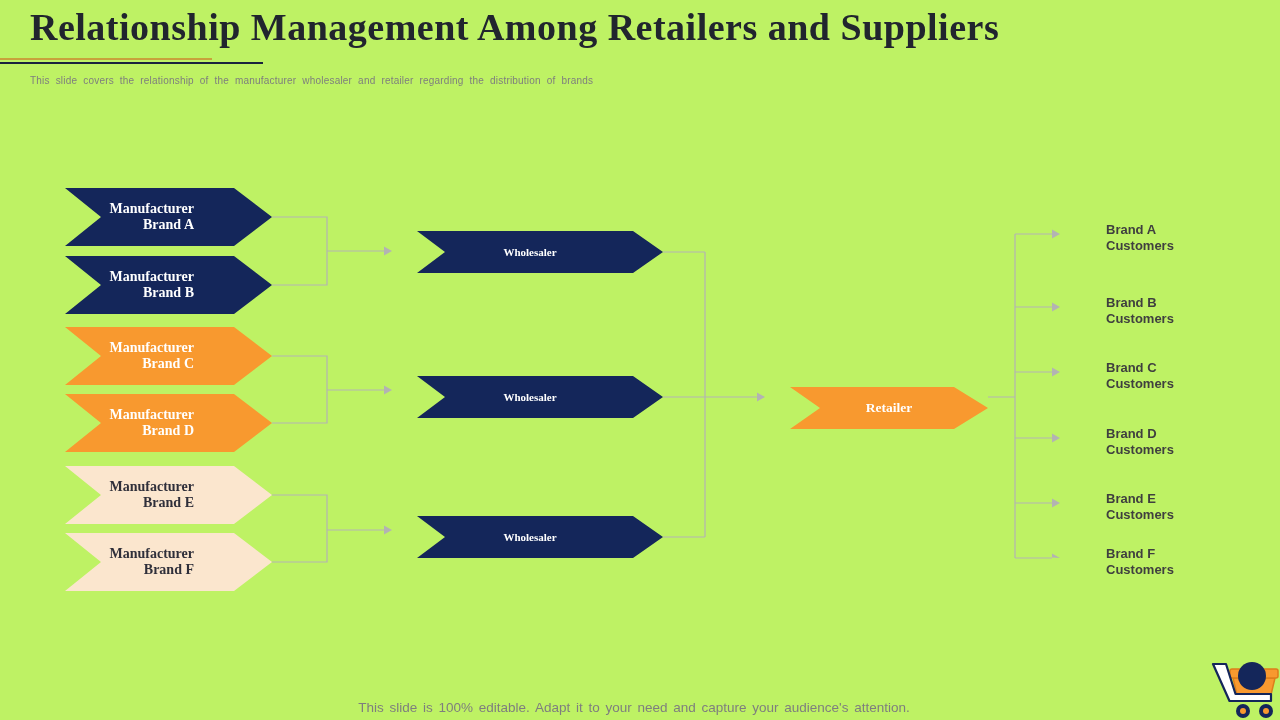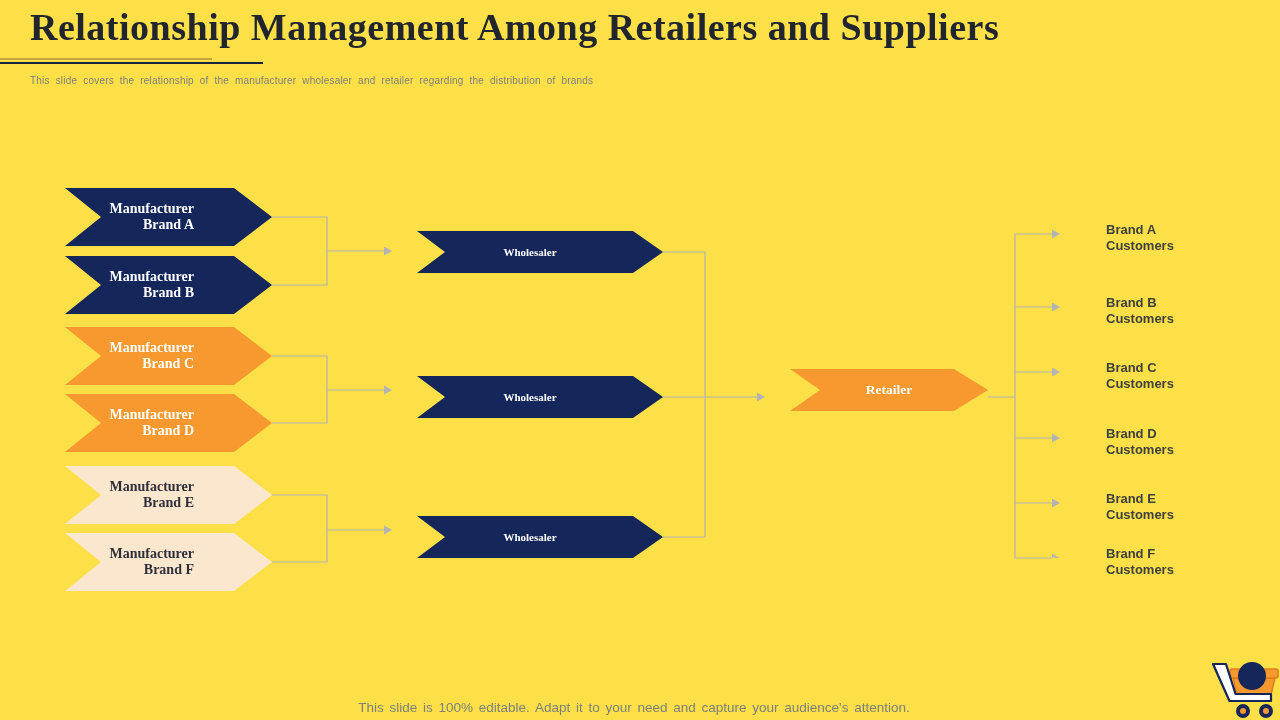--- a/index.html
+++ b/index.html
@@ -1,17 +1,17 @@
 <!DOCTYPE html>
 <html style="--navy: #14265A; --orange: #F8992F; --peach: #FBE6CE; --peach-text: #2F2F3A; --gold-rule: #C8A23B; --navy-rule: #19233E; --connector: #B3B3B3; --title-text: #21252E; --muted-text: #7E7E7E; --customer-text: #3F3F3F;"><head>
 <meta charset="utf-8">
 <style>
   * { margin:0; padding:0; box-sizing:border-box; }
   html,body { width:1280px; height:720px; background:#fff; overflow:hidden; }
-  .slide { position:relative; width:1280px; height:720px; background:#fde047;
+  .slide { position:relative; width:1280px; height:720px; background:#bef264;
            font-family:"Liberation Sans", sans-serif; }
 
   
   .title { position:absolute; left:30px; top:5px;
            font-family:"Liberation Serif", serif; font-weight:700;
            font-size:38px; letter-spacing:.5px; color:var(--title-text); white-space:nowrap; }
   .rule-gold { position:absolute; left:0; top:58px; width:212px; height:2px; background:var(--gold-rule); }
   .rule-navy { position:absolute; left:0; top:62px; width:263px; height:2px; background:var(--navy-rule); }
   .subtitle { position:absolute; left:30px; top:75px; font-size:10px;
               color:var(--muted-text); word-spacing:3px; letter-spacing:.2px; }
@@ -30,21 +30,21 @@
   .mfr { left:65px; width:207px; height:58px;
          clip-path:polygon(0 0, calc(100% - 38px) 0, 100% 50%, calc(100% - 38px) 100%, 0 100%, 36px 50%); }
   .mfr .lbl { font-family:"Liberation Serif", serif; font-weight:700; font-size:14px;
               line-height:16px; text-align:right; padding:13px 78px 0 0; }
 
   .whs { left:417px; width:246px; height:42px;
          clip-path:polygon(0 0, calc(100% - 30px) 0, 100% 50%, calc(100% - 30px) 100%, 0 100%, 28px 50%);
          font-family:"Liberation Serif", serif; font-weight:700; font-size:11px;
          line-height:42px; text-align:center; padding-right:20px; }
 
-  .ret { left:790px; top:369px; width:198px; height:42px;
+  .ret { left:790px; top:387px; width:198px; height:42px;
          clip-path:polygon(0 0, calc(100% - 34px) 0, 100% 50%, calc(100% - 34px) 100%, 0 100%, 30px 50%);
          font-family:"Liberation Serif", serif; font-weight:700; font-size:13.5px;
          line-height:42px; text-align:center; }
 
   
   .cust { position:absolute; left:1106px; width:96px; font-weight:700; font-size:13px;
           line-height:16px; color:var(--customer-text); }
 
   
   .footer-note { position:absolute; left:0; right:12px; top:700px; text-align:center;

